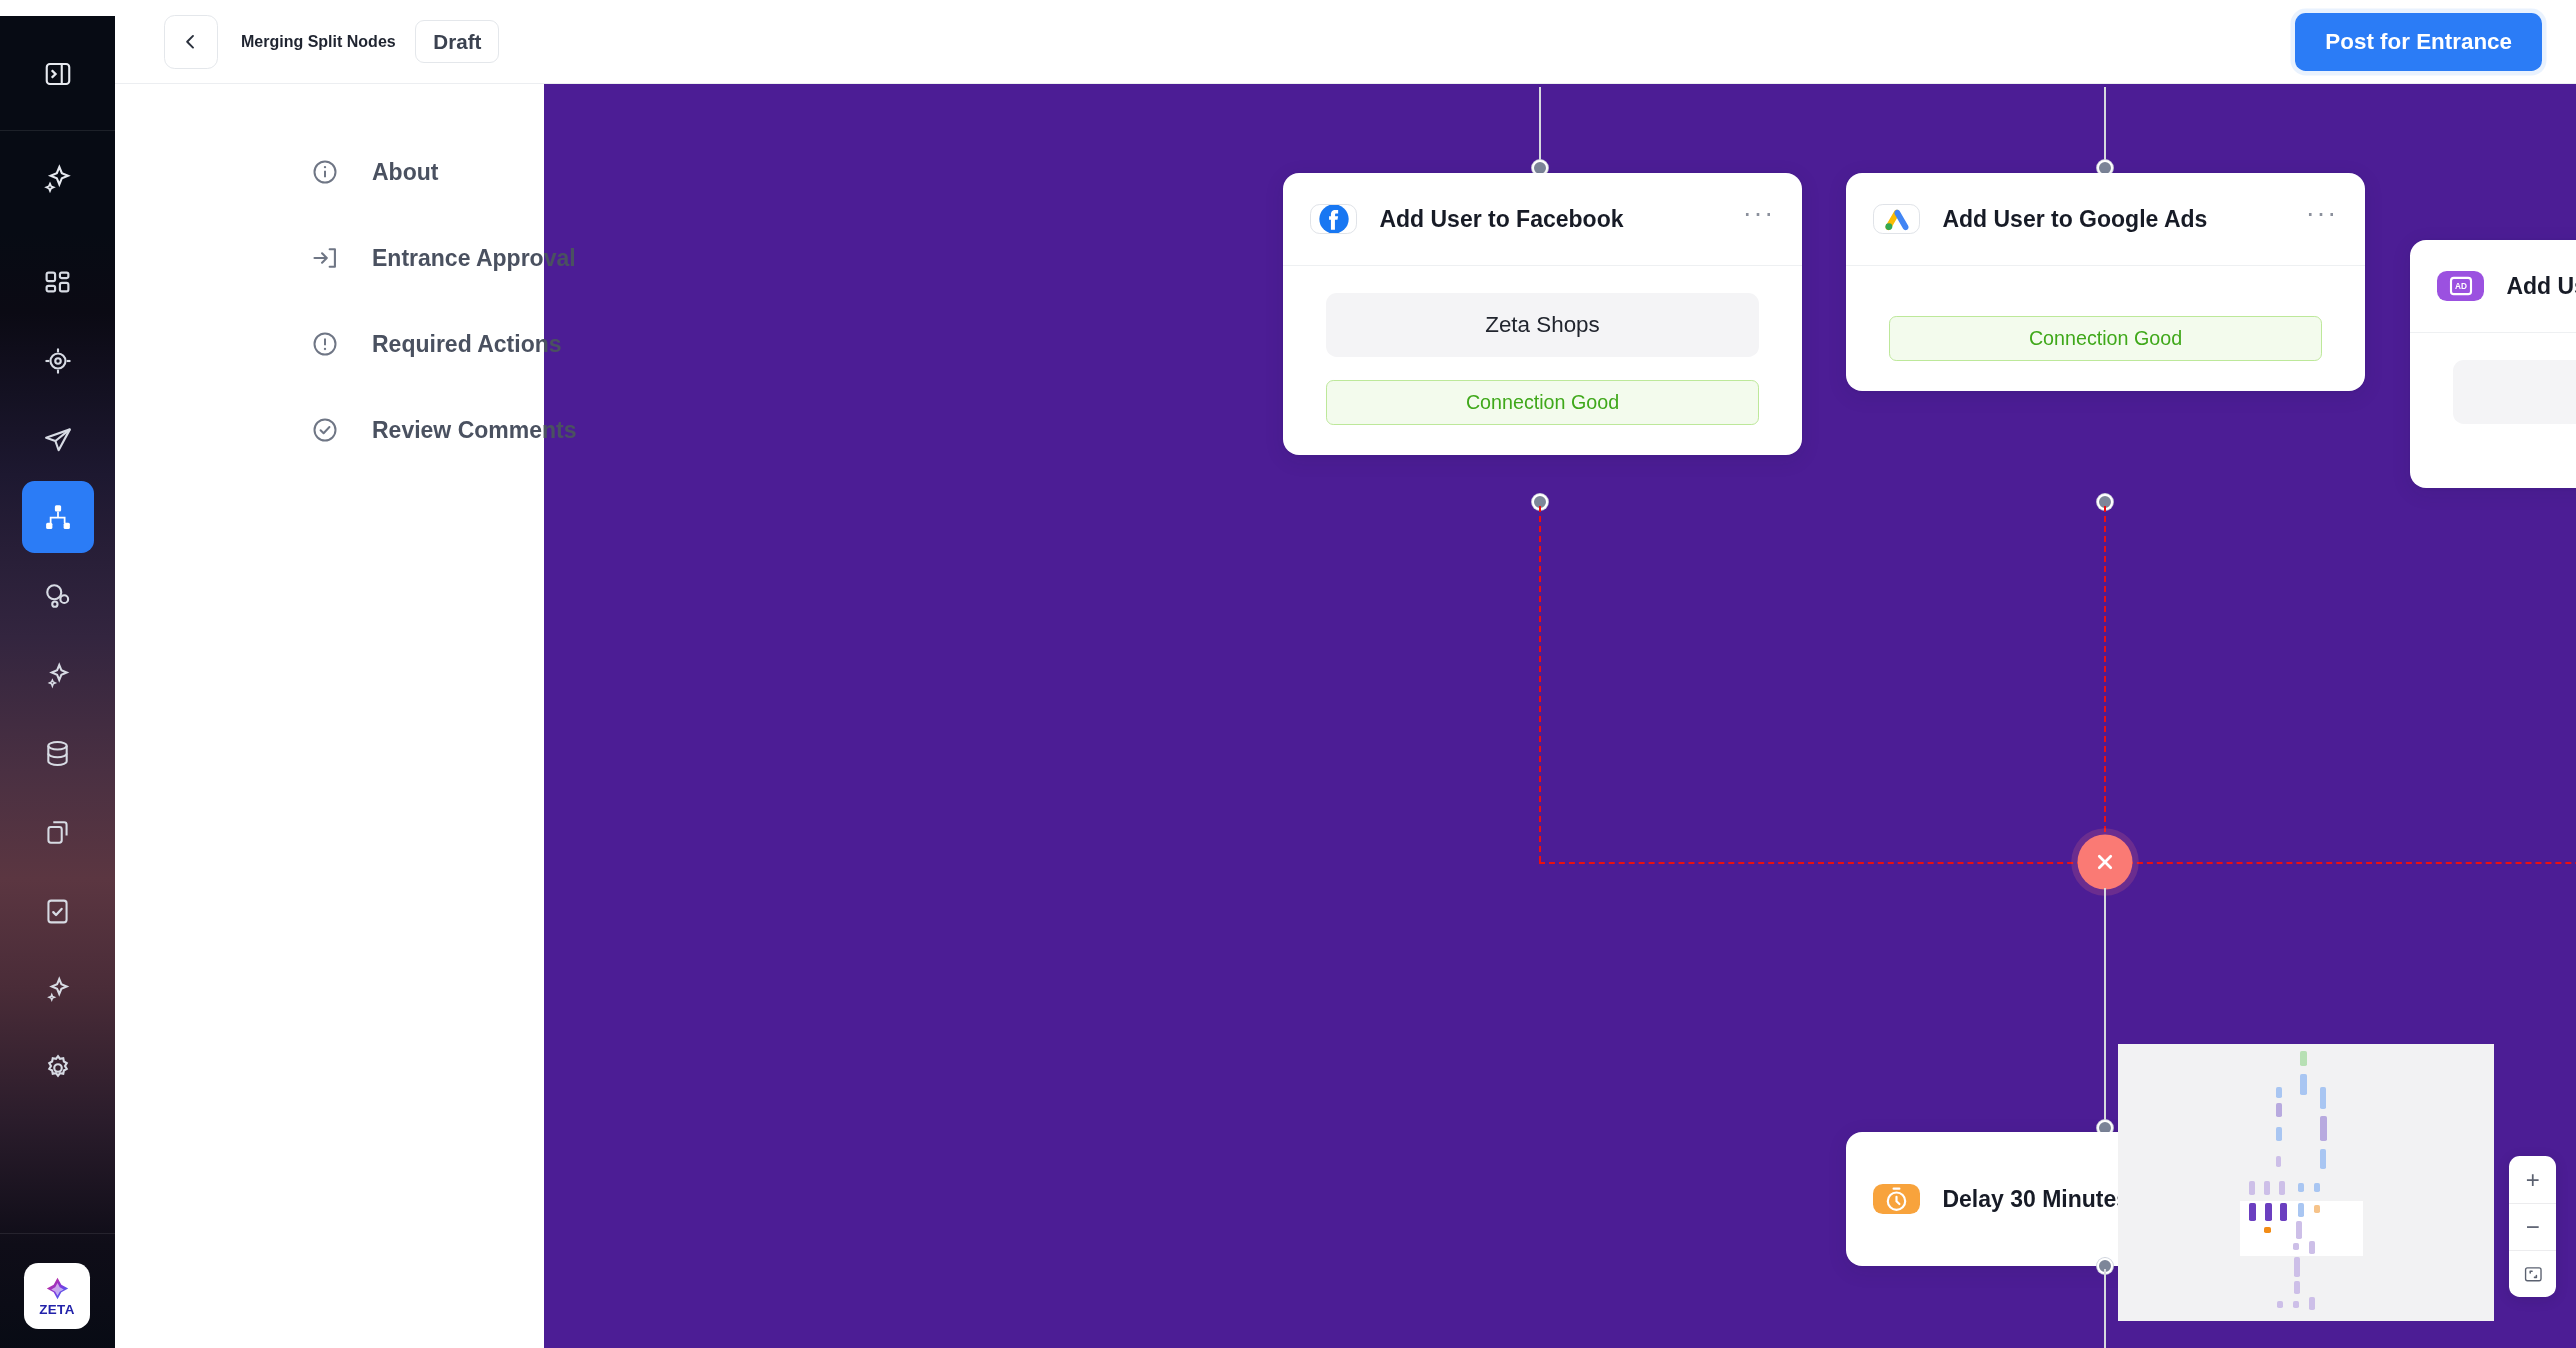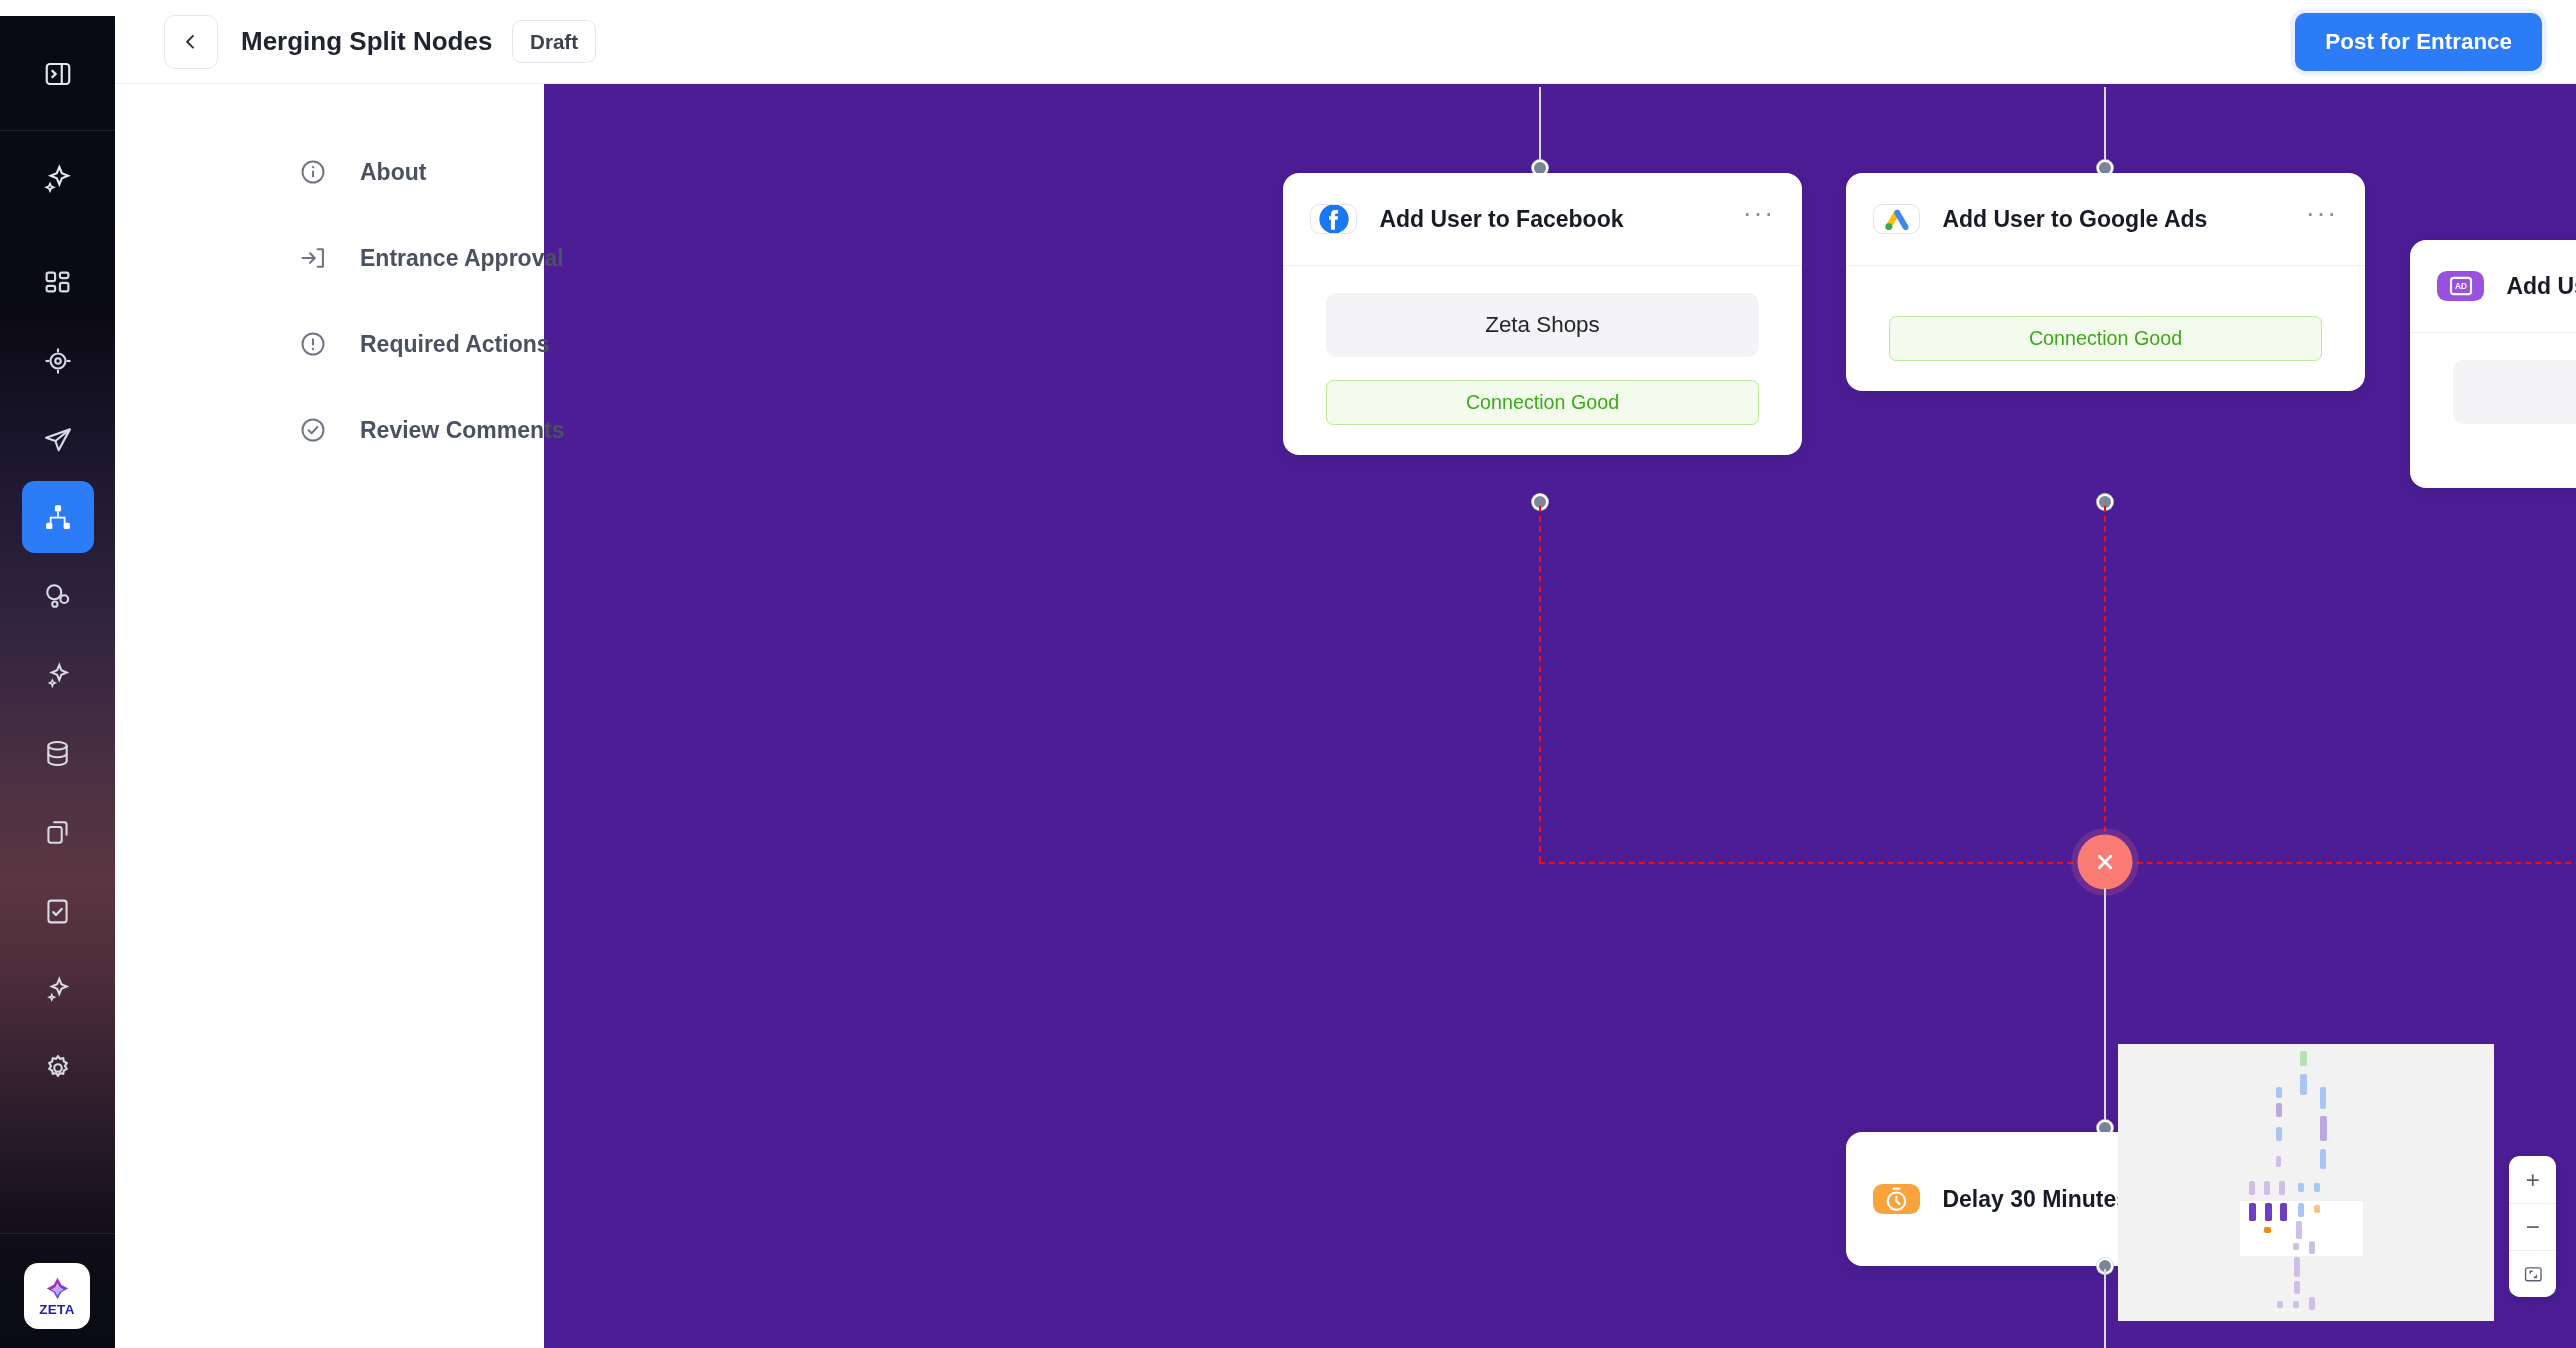--- a/index.html
+++ b/index.html
@@ -81,21 +81,21 @@
   .back-btn {
     margin-left: 49px;
     width: 54px; height: 54px;
     border: 0.9px solid #e4e7eb;
     border-radius: 10.7px;
     background:#fff;
     display:flex;align-items:center;justify-content:center;
   }
   .flow-title {
     margin-left: 23px;
-    font-size: 26px; font-weight: 700; color: #1f2430;
+    font-size: 16px; font-weight: 700; color: #1f2430;
     white-space: nowrap;
   }
   .draft-badge {
     margin-left: 19.7px;
     height: 43px; padding: 0 17px;
     border: 0.9px solid #e4e7eb; border-radius: 9px;
     display: flex; align-items: center;
     font-size: 20.6px; font-weight: 600; color: #3b4250;
     background: #fff;
   }
@@ -103,21 +103,21 @@
     position: absolute; right: 34px; top: 13.4px;
     height: 58px; padding: 0 30px;
     background: #2b7cf6; color: #fff;
     border: none; border-radius: 10.7px;
     font-family: "Liberation Sans", sans-serif;
     font-size: 22.4px; font-weight: 700;
     cursor: pointer;
     box-shadow: 0 0 0 4.5px rgba(43,124,246,0.10);
   }
 
-  .navlist { position: absolute; left: 0; top: 84px; width: 429px; padding-top: 45px; text-align: center; }
+  .navlist { position: absolute; left: 12px; top: 84px; width: 429px; padding-top: 45px; text-align: center; }
   .navitem {
     display: flex; align-items: center;
     height: 86px; padding-left: 183px;
     cursor: pointer;
   }
   .navitem .nico { position: relative; width: 30px; height: 30px; flex:0 0 30px; display:flex; align-items:center; justify-content:center; }
   .navitem .nlabel {
     margin-left: 32px;
     font-size: 23px; font-weight: 600; color: #4a5160;
     white-space: nowrap;

